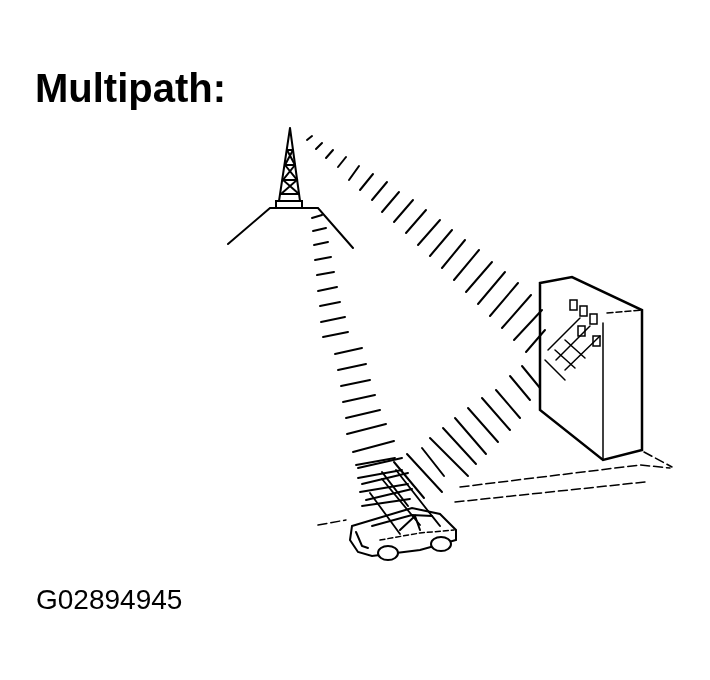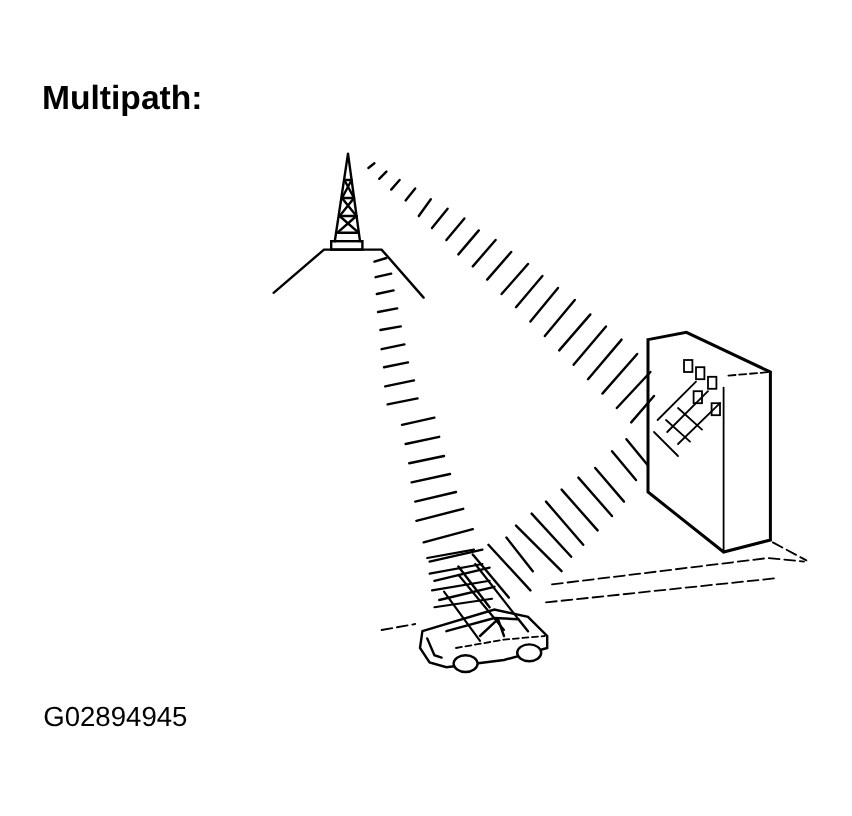--- a/index.html
+++ b/index.html
@@ -1,25 +1,25 @@
 <!DOCTYPE html>
 <html><head>
 <meta charset="utf-8">
 <style>
   html, body { margin: 0; padding: 0; background: #ffffff; }
   body { width: 710px; height: 680px; position: relative; overflow: hidden; }
   .title {
     position: absolute; left: 35px; top: 68px;
     font-family: "Liberation Sans", sans-serif; font-weight: bold;
-    font-size: 28px; color: #000; letter-spacing: 0px; line-height: 1;
+    font-size: 40px; color: #000; letter-spacing: 0px; line-height: 1;
   }
   .code {
     position: absolute; left: 36px; top: 586px;
     font-family: "Liberation Sans", sans-serif;
-    font-size: 23px; color: #000; line-height: 1;
+    font-size: 28px; color: #000; line-height: 1;
   }
   svg.diagram { position: absolute; left: 0; top: 0; }
 </style>
 </head>
 <body>
 
 <div class="title">Multipath:</div>
 
 <svg class="diagram" width="710" height="680" viewBox="0 0 710 680" fill="none" stroke="#000" stroke-linecap="round">
 

